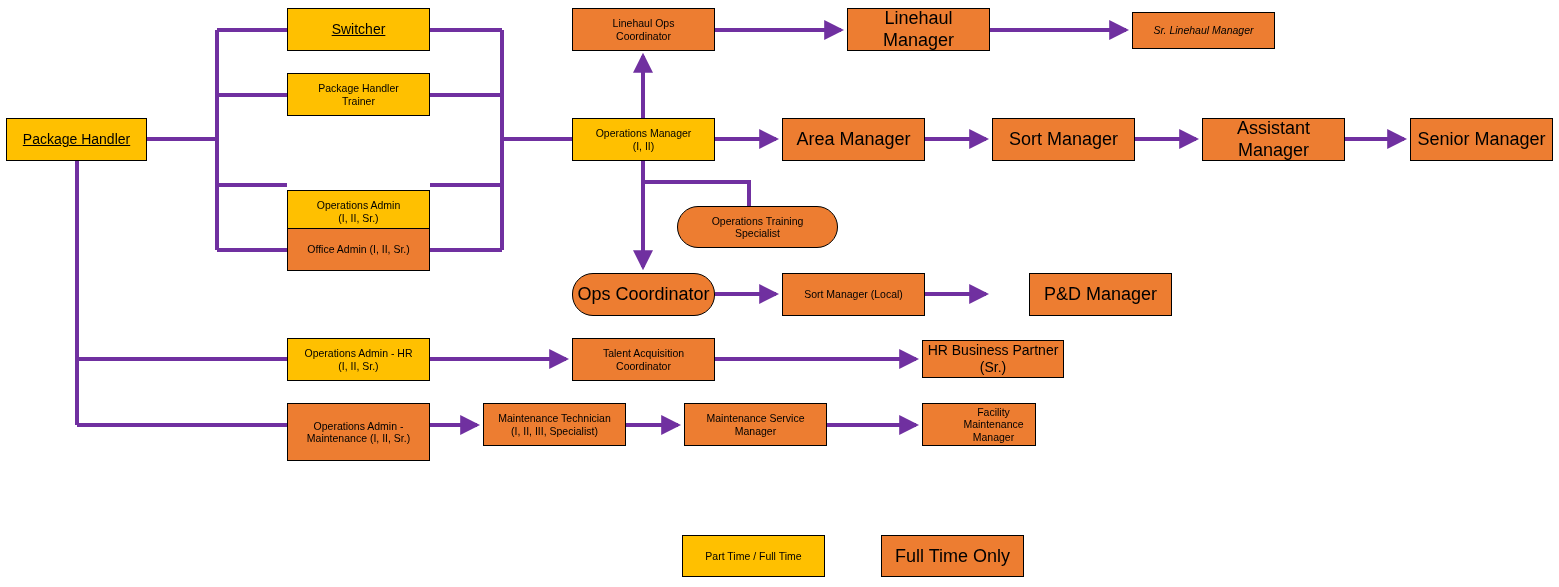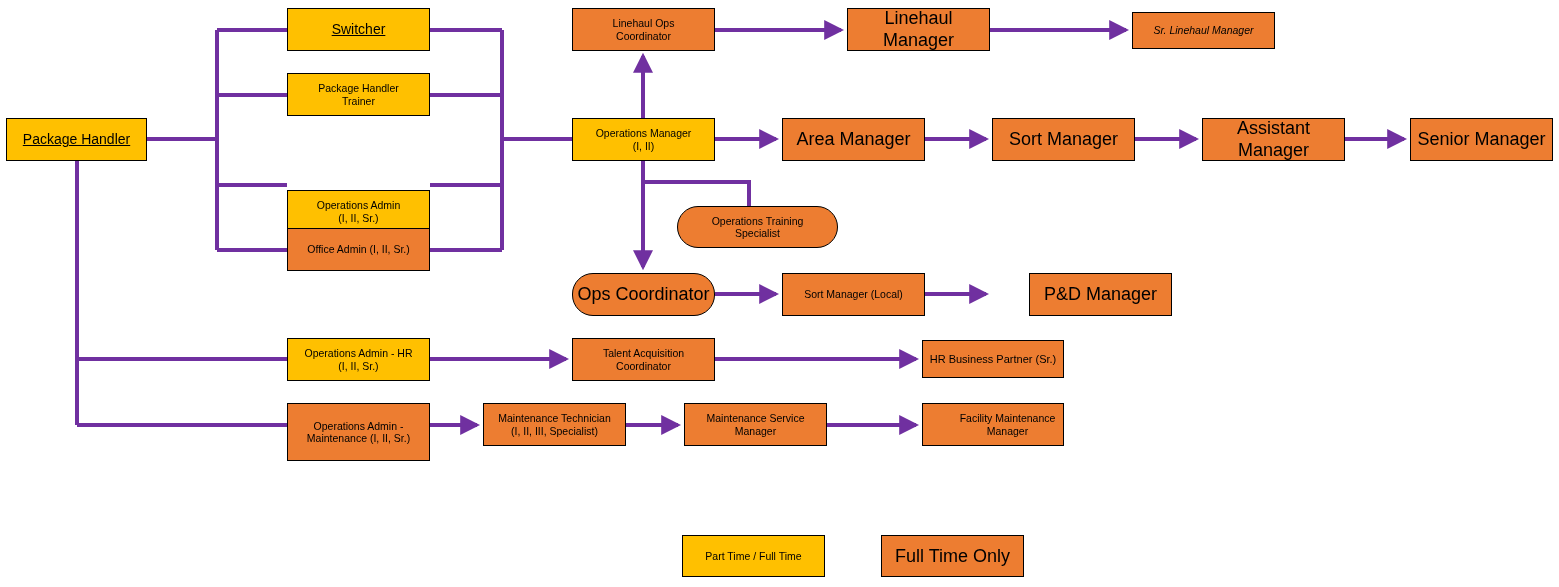--- a/index.html
+++ b/index.html
@@ -31,21 +31,21 @@
     align-items: center;
     justify-content: center;
     text-align: center;
     color: #000000;
     line-height: 1.18;
     padding: 1px 3px;
     z-index: 5;
   }
   .pt { background: #FFC000; }
   .ft { background: #ED7D31; }
-  .s9  { font-size: 11px; }
+  .s9  { font-size: 14px; }
   .s10 { font-size: 10.5px; }
   .s12 { font-size: 18px; }
   .s14 { font-size: 14px; text-decoration: underline; }
   .legend-box {
     position: absolute;
     box-sizing: border-box;
     border: 1px solid #000000;
     display: flex;
     align-items: center;
     justify-content: center;
@@ -177,21 +177,21 @@
       </div>
       <div class="node ft s10" style="left: 287px; top: 403px; width: 143px; height: 58px;">
         <span>Operations Admin -<br>Maintenance (I, II, Sr.)</span>
       </div>
       <div class="node ft s10" style="left: 483px; top: 403px; width: 143px; height: 43px; justify-content: center;">
         <span>Maintenance Technician<br>(I, II, III, Specialist)</span>
       </div>
       <div class="node ft s10" style="left: 684px; top: 403px; width: 143px; height: 43px;">
         <span>Maintenance Service<br>Manager</span>
       </div>
-      <div class="node ft s10" style="left: 922px; top: 403px; width: 142px; height: 43px; padding-left: 32px;">
+      <div class="node ft s10" style="left: 922px; top: 403px; width: 114px; height: 43px; padding-left: 32px;">
         <span>Facility Maintenance<br>Manager</span>
       </div>
     </div>
   <div id="legend">
       <div class="legend-box pt s10" style="left: 682px; top: 535px; width: 143px; height: 42px;">
         <span>Part Time / Full Time</span>
       </div>
       <div class="legend-box ft s12" style="left: 881px; top: 535px; width: 143px; height: 42px;">
         <span>Full Time Only</span>
       </div>

